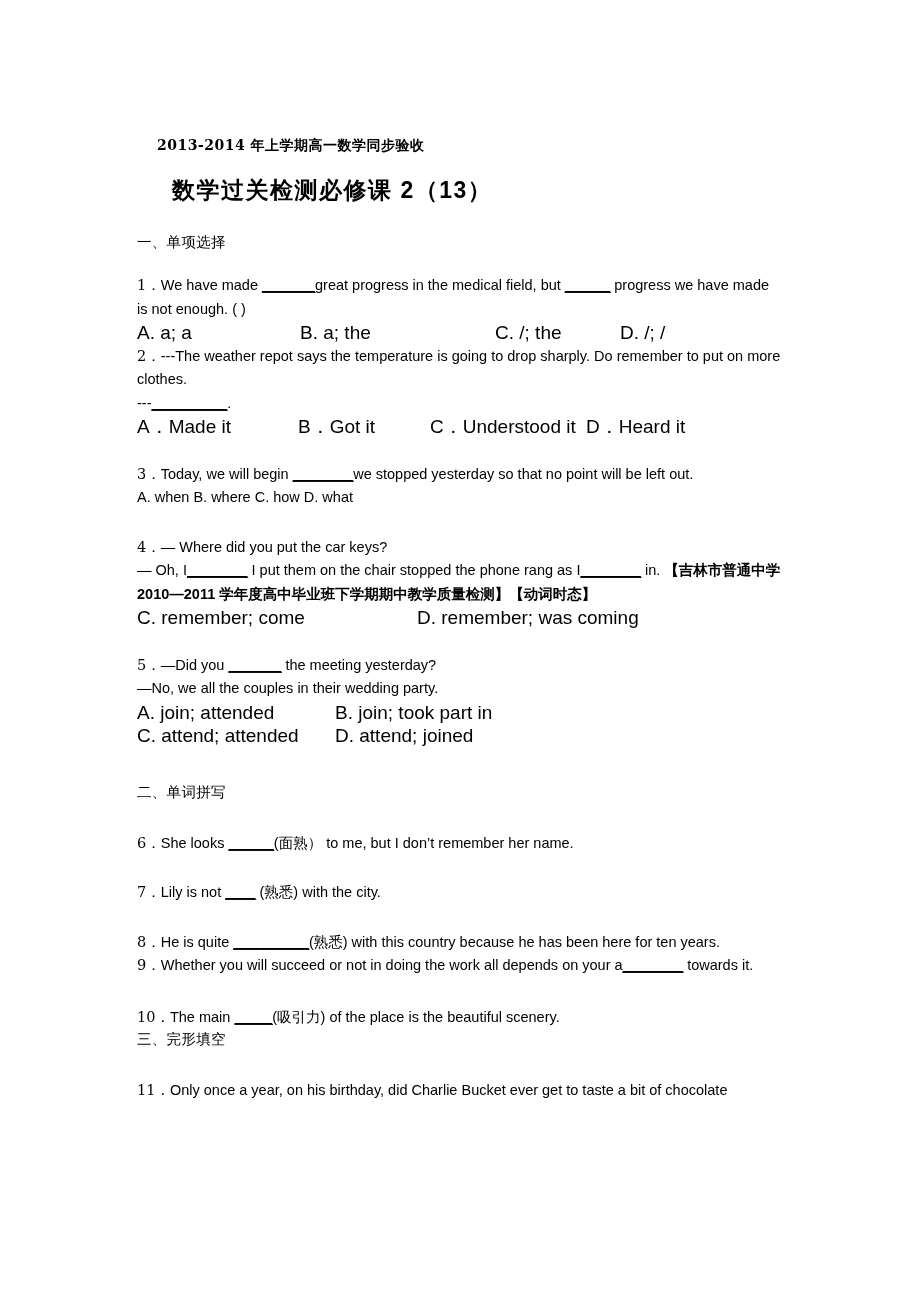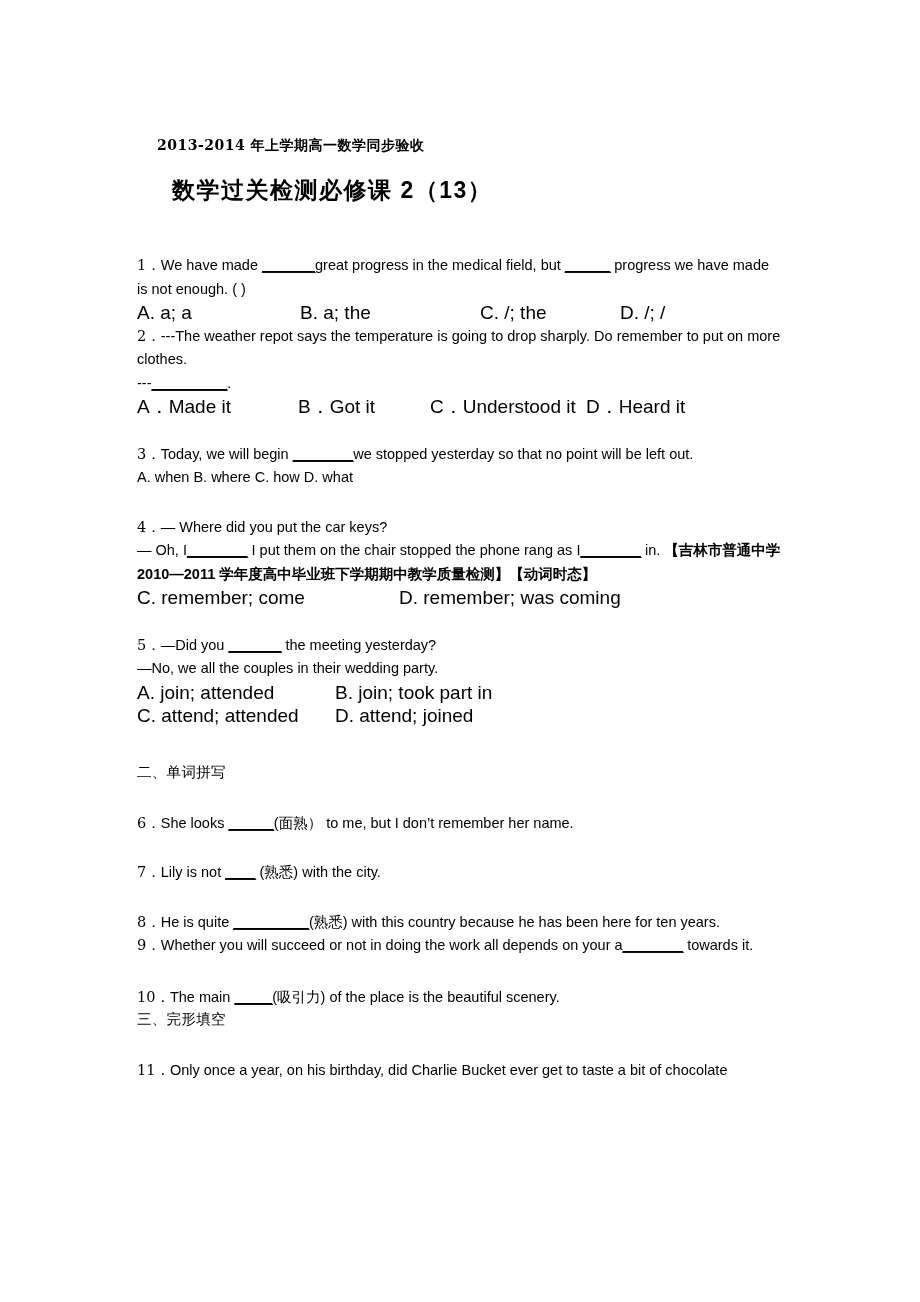--- a/index.html
+++ b/index.html
@@ -105,30 +105,31 @@
 <body>
 
 <div class="page">
   <div class="content">
 
     <h1 class="title-main">2013-2014 年上学期高一数学同步验收</h1>
     <h2 class="title-sub">数学过关检测必修课 2（13）</h2>
 
     <div class="sp-28"></div>
 
+    <div class="section-heading">一、单项选择</div>
 
     <div class="sp-22"></div>
 
     <div class="q">
       <span class="num">1．</span><span>We have made </span><span class="blank">_______</span><span>great progress in the medical field, but </span><span class="blank">______</span><span> progress we have made is not enough. (      )</span>
     </div>
     <div class="opts">
       <span class="opt" style="left:0px">A. a; a</span>
       <span class="opt" style="left:163px">B. a; the</span>
-      <span class="opt" style="left:343px">C. /; the</span>
+      <span class="opt" style="left:358px">C. /; the</span>
       <span class="opt" style="left:483px">D. /; /</span>
     </div>
 
     <div class="q">
       <span class="num">2．</span><span>---The weather repot says the temperature is going to drop sharply. Do remember to put on more clothes.</span>
     </div>
     <div class="q">
       <span>---</span><span class="blank">__________</span><span>.</span>
     </div>
     <div class="opts">
@@ -148,21 +149,21 @@
     <div class="sp-26"></div>
 
     <div class="q">
       <span class="num">4．</span><span>— Where did you put the car keys?</span>
     </div>
     <div class="q">
       <span>— Oh, I</span><span class="blank">________</span><span> I put them on the chair stopped the phone rang as I</span><span class="blank">________</span><span> in. </span><span class="cn-bold">【吉林市普通中学 2010—2011 学年度高中毕业班下学期期中教学质量检测】【动词时态】</span>
     </div>
     <div class="opts">
       <span class="opt" style="left:0px">C. remember; come</span>
-      <span class="opt" style="left:262px">D. remember; was coming</span>
+      <span class="opt" style="left:280px">D. remember; was coming</span>
     </div>
 
     <div class="sp-24"></div>
 
     <div class="q">
       <span class="num">5．</span><span>—Did you   </span><span class="blank">_______</span><span> the meeting yesterday?</span>
     </div>
     <div class="q">—No, we all    the couples in their wedding party.</div>
     <div class="opts">
       <span class="opt" style="left:0px">A. join; attended</span>

